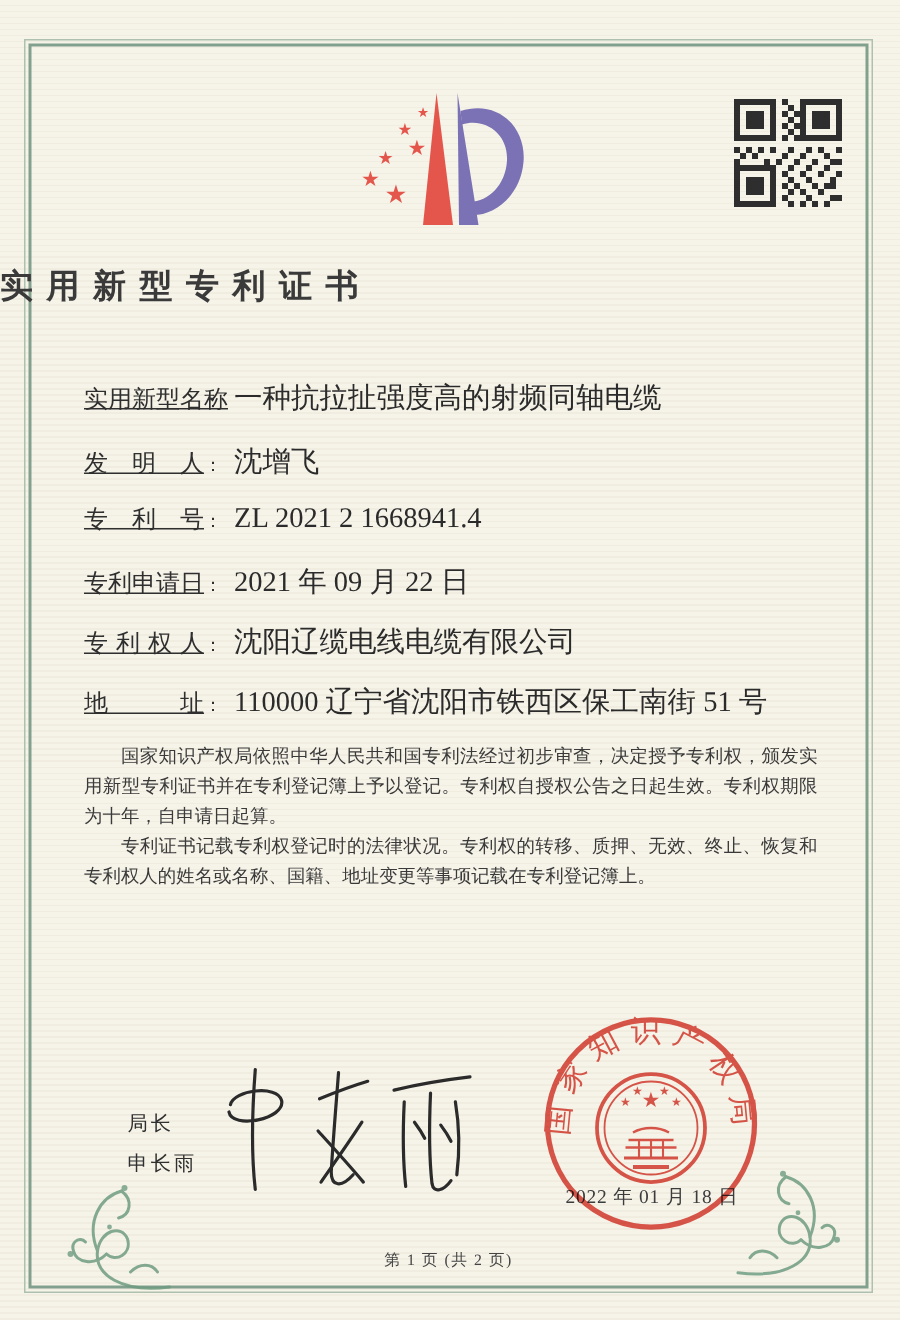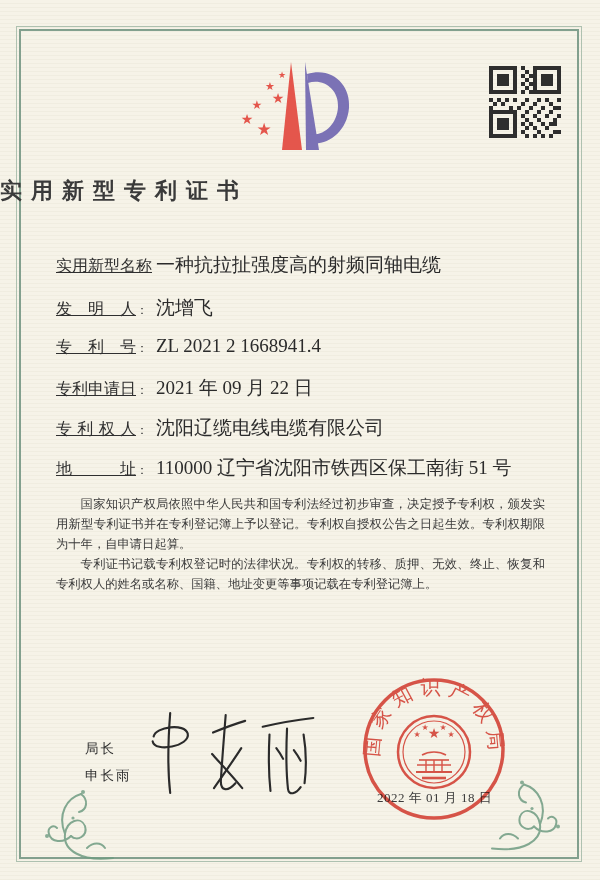--- a/index.html
+++ b/index.html
@@ -213,20 +213,21 @@
       </g>
       <path d="M64,82 C71,78 81,78 88,82" stroke-width="1.6"></path>
       <path d="M61,87 H91" stroke-width="1.6"></path>
       <path d="M59,92 H93" stroke-width="1.6"></path>
       <path d="M68,87 V99 M76,87 V99 M84,87 V99" stroke-width="1.4"></path>
       <path d="M58,99 H94" stroke-width="2"></path>
       <path d="M64,105 H88" stroke-width="2.6"></path>
     </g>
   </svg>
 
+  <div class="footer">第 1 页 (共 2 页)</div>
 
   <svg class="orn-left" width="100" height="78" viewBox="0 0 100 78">
     <g fill="none" stroke="#6f9c82" stroke-width="2" opacity="0.85" stroke-linecap="round">
       <path d="M96,72 C64,76 46,64 48,48 C50,34 64,30 68,40 C71,50 60,56 54,50"></path>
       <path d="M48,48 C40,28 50,12 64,8"></path>
       <path d="M64,8 C72,14 70,24 62,26"></path>
       <path d="M54,50 C46,58 34,56 32,48 C30,42 36,38 40,42"></path>
       <path d="M70,62 C76,56 84,56 88,62"></path>
     </g>
     <g fill="#6f9c82" opacity="0.8">

